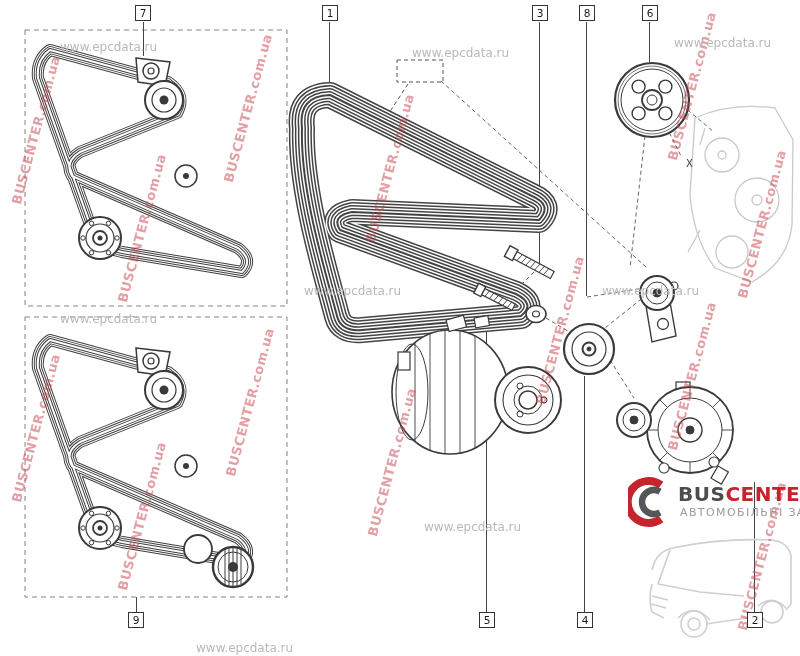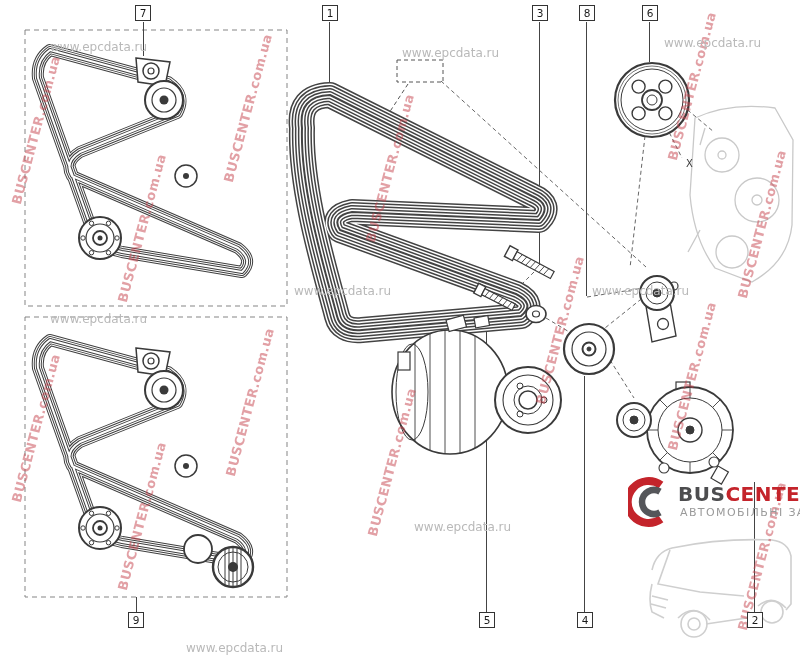--- a/index.html
+++ b/index.html
@@ -6,21 +6,21 @@
   .stage{position:relative;width:800px;height:656px;background:#ffffff;overflow:hidden;
          font-family:"DejaVu Sans", sans-serif;}
   svg.art{position:absolute;left:0;top:0;z-index:1;}
   .callout{position:absolute;width:16px;height:16px;box-sizing:border-box;border:1px solid #333;
            background:#fff;display:flex;align-items:center;justify-content:center;
            font-size:10.5px;line-height:1;color:#1a1a1a;z-index:30;cursor:pointer;}
   .wm-red{position:absolute;z-index:20;font-weight:bold;font-size:13px;letter-spacing:.5px;
           color:rgba(198,66,76,.5);white-space:nowrap;pointer-events:none;
           transform:translate(-50%,-50%) rotate(-75deg);}
   .wm-gray{position:absolute;z-index:20;font-size:12px;color:#b9b9b9;white-space:nowrap;
-           pointer-events:none;}
+           pointer-events:none;margin-left:10px;}
   .logo{position:absolute;z-index:25;left:596px;top:472px;width:200px;height:62px;margin-left:32px;}
   .logo-line{position:absolute;left:50px;top:10px;font-weight:bold;font-size:20px;
              letter-spacing:.5px;white-space:nowrap;}
   .logo-line .p1{color:#4d4d4f;} .logo-line .p2{color:#c4242b;}
   .logo-tag{position:absolute;left:52px;top:34px;font-size:11px;letter-spacing:1.4px;
             color:#9a9a9a;white-space:nowrap;}
 </style>
 </head>
 <body>
 

